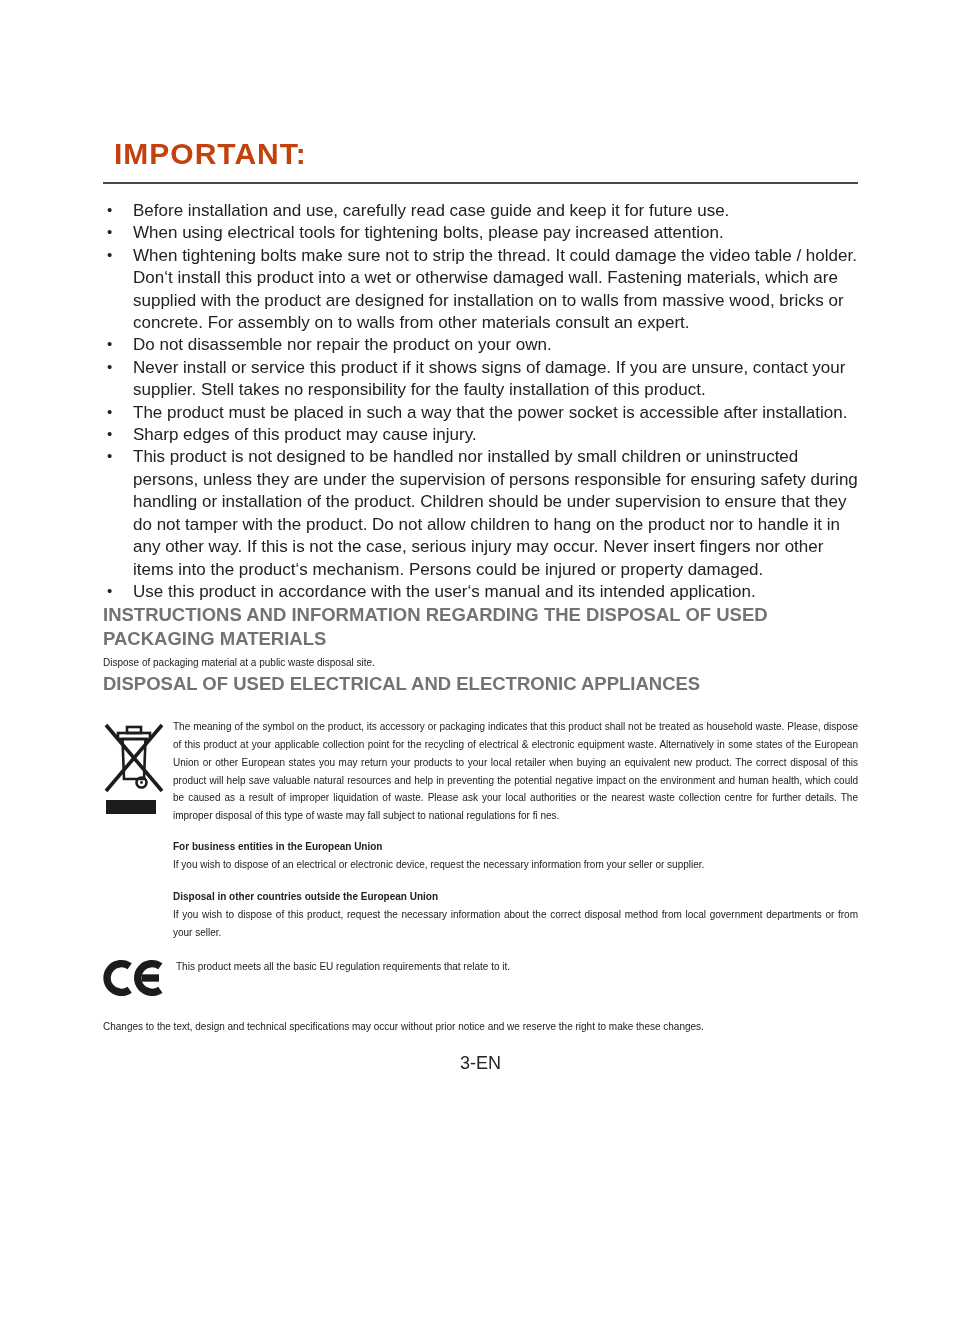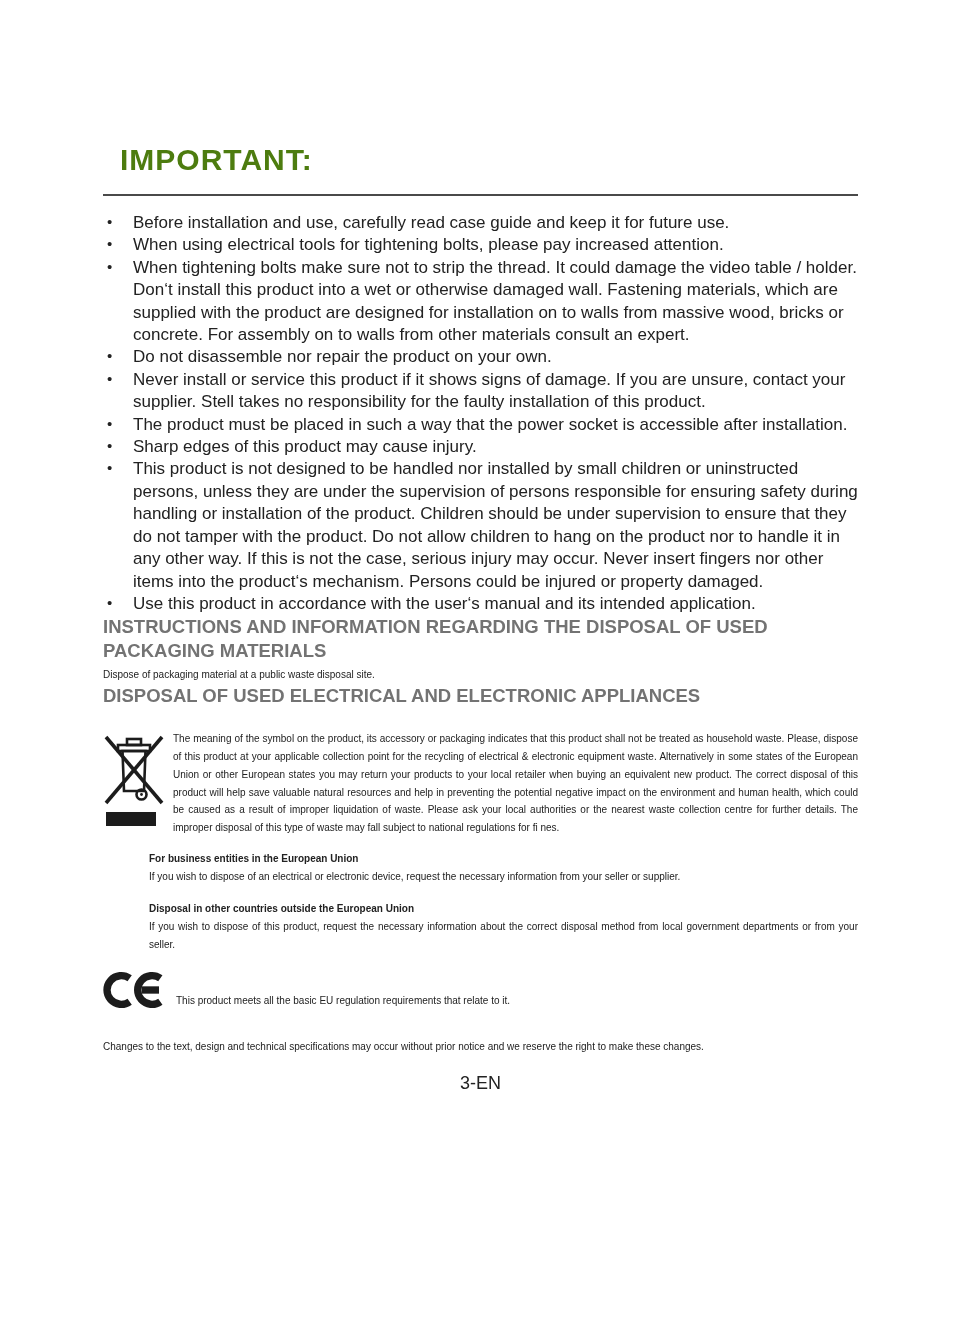--- a/index.html
+++ b/index.html
@@ -7,26 +7,26 @@
     position:relative;
     width:962px;height:1328px;
     box-sizing:border-box;
     padding:126px 104px 0 103px;
     background:#ffffff;
     color:#222222;
     font-family:"Liberation Sans", sans-serif;
     overflow:hidden;
   }
   h1.title{
-    margin:17px;
+    margin:11px;
     font-size:30px;
     line-height:34px;
     font-weight:bold;
     letter-spacing:1px;
-    color:#4d7c0f;
+    color:#c2410c;
   }
   .title-rule{
     border:none;
     border-top:2px solid #4a4a4a;
     margin:3px 0 0 0;
   }
   ul.bullets{
     margin:16px 0 0 0;
     padding:0;
     list-style:none;
@@ -55,27 +55,27 @@
   .mt-disposal{margin-top:15px;}
   p{margin:0;}
   .small{font-size:10px;line-height:17.8px;}
   .packaging-body{margin-top:3px;}
   .just{text-align:justify;}
   .bold{font-weight:bold;}
   .weee-row{display:flex;margin-top:22px;}
   .weee-col{flex:none;width:70px;padding-top:2px;}
   .weee-col svg{display:block;}
   .flex-text{flex:1 1 auto;}
-  .indent{margin-left:46px;}
+  .indent{margin-left:70px;}
   .sub-head-1{margin-top:13px;}
   .sub-head-2{margin-top:15px;}
-  .ce-row{display:flex;align-items:flex-end;margin-top:16px;}
+  .ce-row{display:flex;align-items:flex-start;margin-top:16px;}
   .ce-icon{flex:none;width:64px;margin-right:9px;}
   .ce-icon svg{display:block;}
-  .change-notice{margin-top:28px;}
+  .change-notice{margin-top:20px;}
   .page-number{
     margin-top:17px;
     text-align:center;
     font-size:18px;
     line-height:21px;
   }
 </style>
 </head>
 <body>
 

